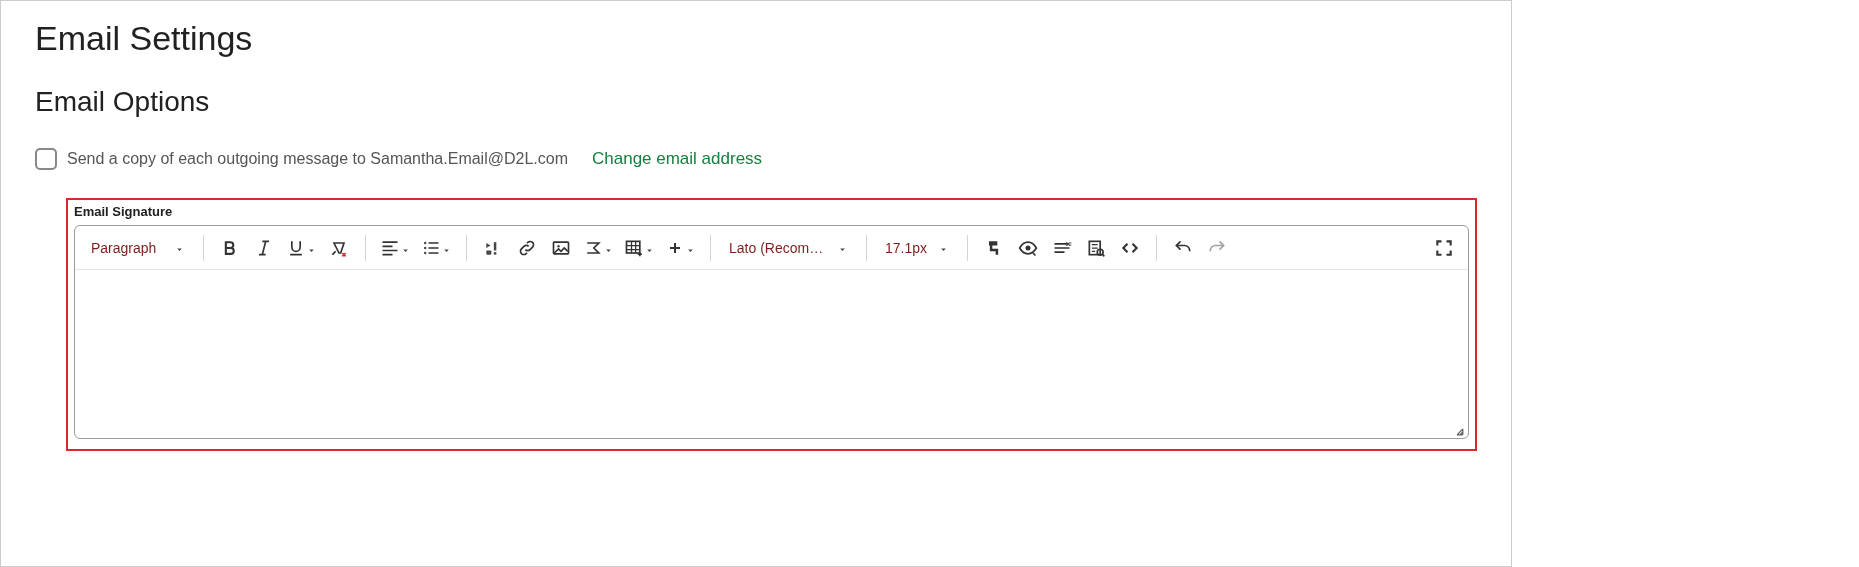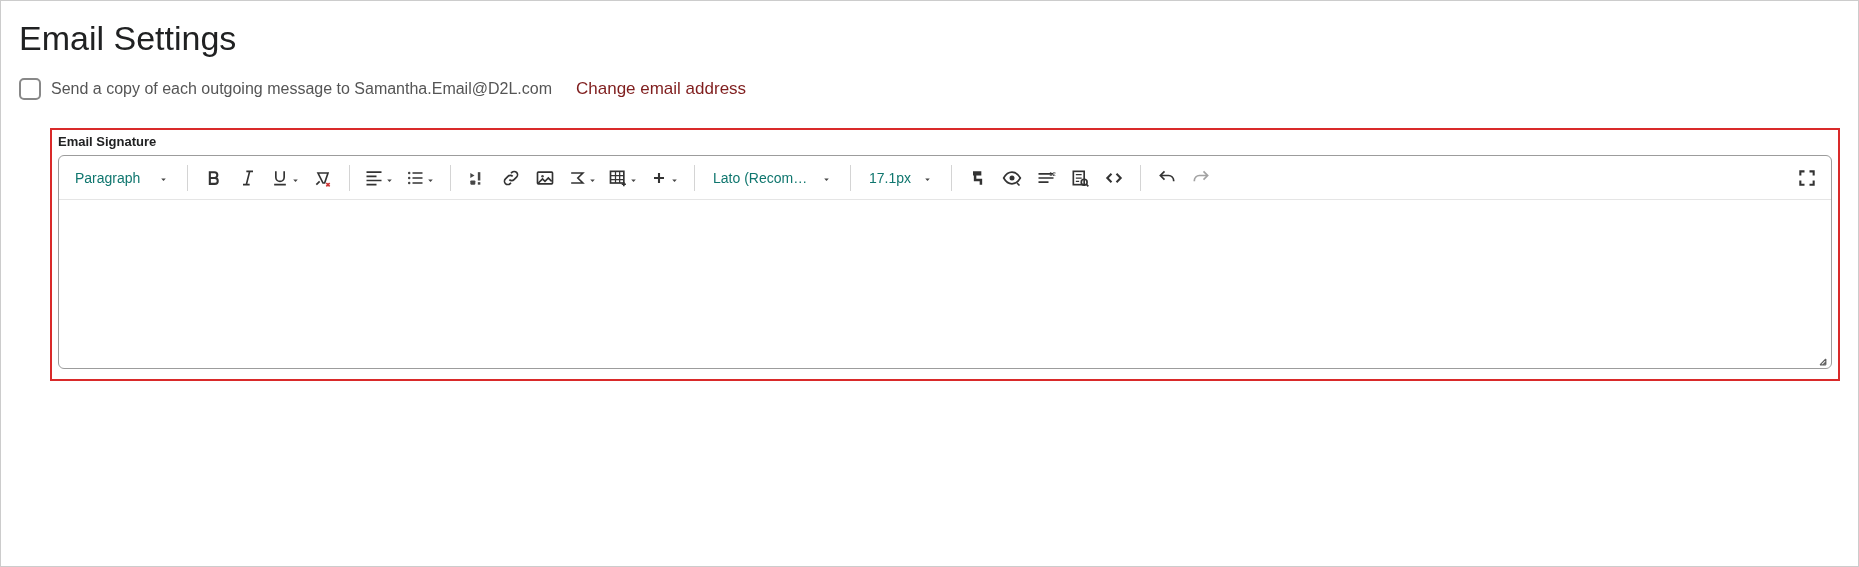--- a/index.html
+++ b/index.html
@@ -4,24 +4,24 @@
 <style>
   * { box-sizing: border-box; }
   body {
     margin: 0;
     padding: 0;
     font-family: -apple-system, BlinkMacSystemFont, "Segoe UI", Arial, sans-serif;
     background: #fff;
     color: #202122;
   }
   .panel {
-    width: 1859px;
+    width: 1512px;
     height: 567px;
     border: 1px solid #ccc;
-    padding: 12px 18px;
+    padding: 12px 34px;
   }
   h1.page-title {
     font-size: 34px;
     font-weight: 400;
     margin: 6px 0 20px 0;
     color: #202122;
   }
   h2.section-title {
     font-size: 28px;
     font-weight: 400;
@@ -39,21 +39,21 @@
     width: 22px;
     height: 22px;
     border: 2px solid #888;
     border-radius: 5px;
     background: #fff;
     cursor: pointer;
     flex-shrink: 0;
   }
   .option-label { color: #555; }
   .link {
-    color: #7f1d1d;
+    color: #15803d;
     margin-left: 14px;
     cursor: pointer;
     font-size: 17px;
   }
   .signature-block {
     border: 2px solid #d92a2a;
     padding: 4px 6px 10px 6px;
     margin-left: 31px;
   }
   .signature-label {
@@ -100,21 +100,21 @@
   }
   .tb-btn svg { width: 20px; height: 20px; fill: #474747; }
   .tb-select {
     display: inline-flex;
     align-items: center;
     justify-content: space-between;
     height: 32px;
     padding: 0 8px;
     cursor: pointer;
     font-size: 14px;
-    color: #0f766e;
+    color: #7f1d1d;
     gap: 10px;
   }
   .tb-select.paragraph { width: 110px; }
   .tb-select.font { width: 135px; }
   .tb-select.size { width: 80px; }
   .chev { width: 11px; height: 11px; }
   .chev svg { width: 11px; height: 11px; fill: #474747; }
   .spacer { flex: 1; }
   .editor-body {
     height: 168px;
@@ -136,20 +136,21 @@
     max-width: 100px;
   }
 </style>
 </head>
 <body>
 
 <div class="panel">
 
   <h1 class="page-title">Email Settings</h1>
 
+  <h2 class="section-title">Email Options</h2>
 
   <div class="option-row">
     <div class="checkbox"></div>
     <span class="option-label">Send a copy of each outgoing message to Samantha.Email@D2L.com</span>
     <span class="link">Change email address</span>
   </div>
 
   <div class="signature-block">
     <div class="signature-label">Email Signature</div>
 

